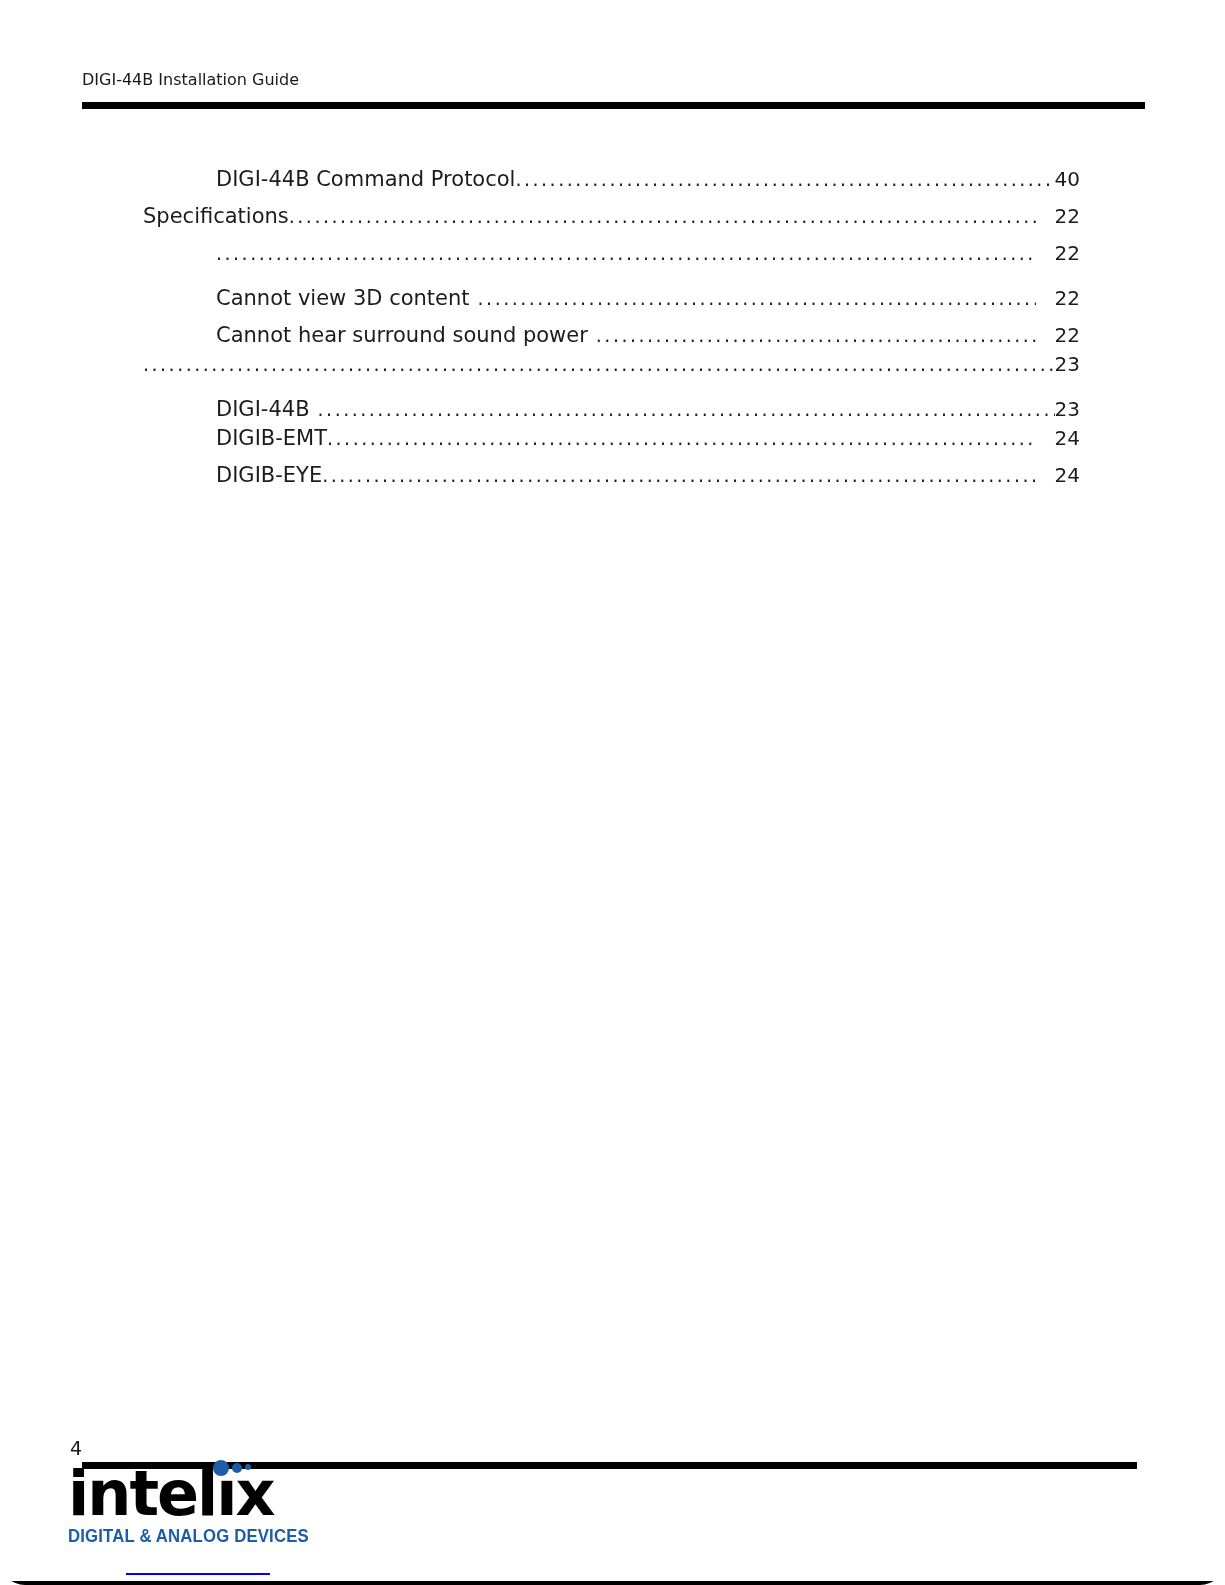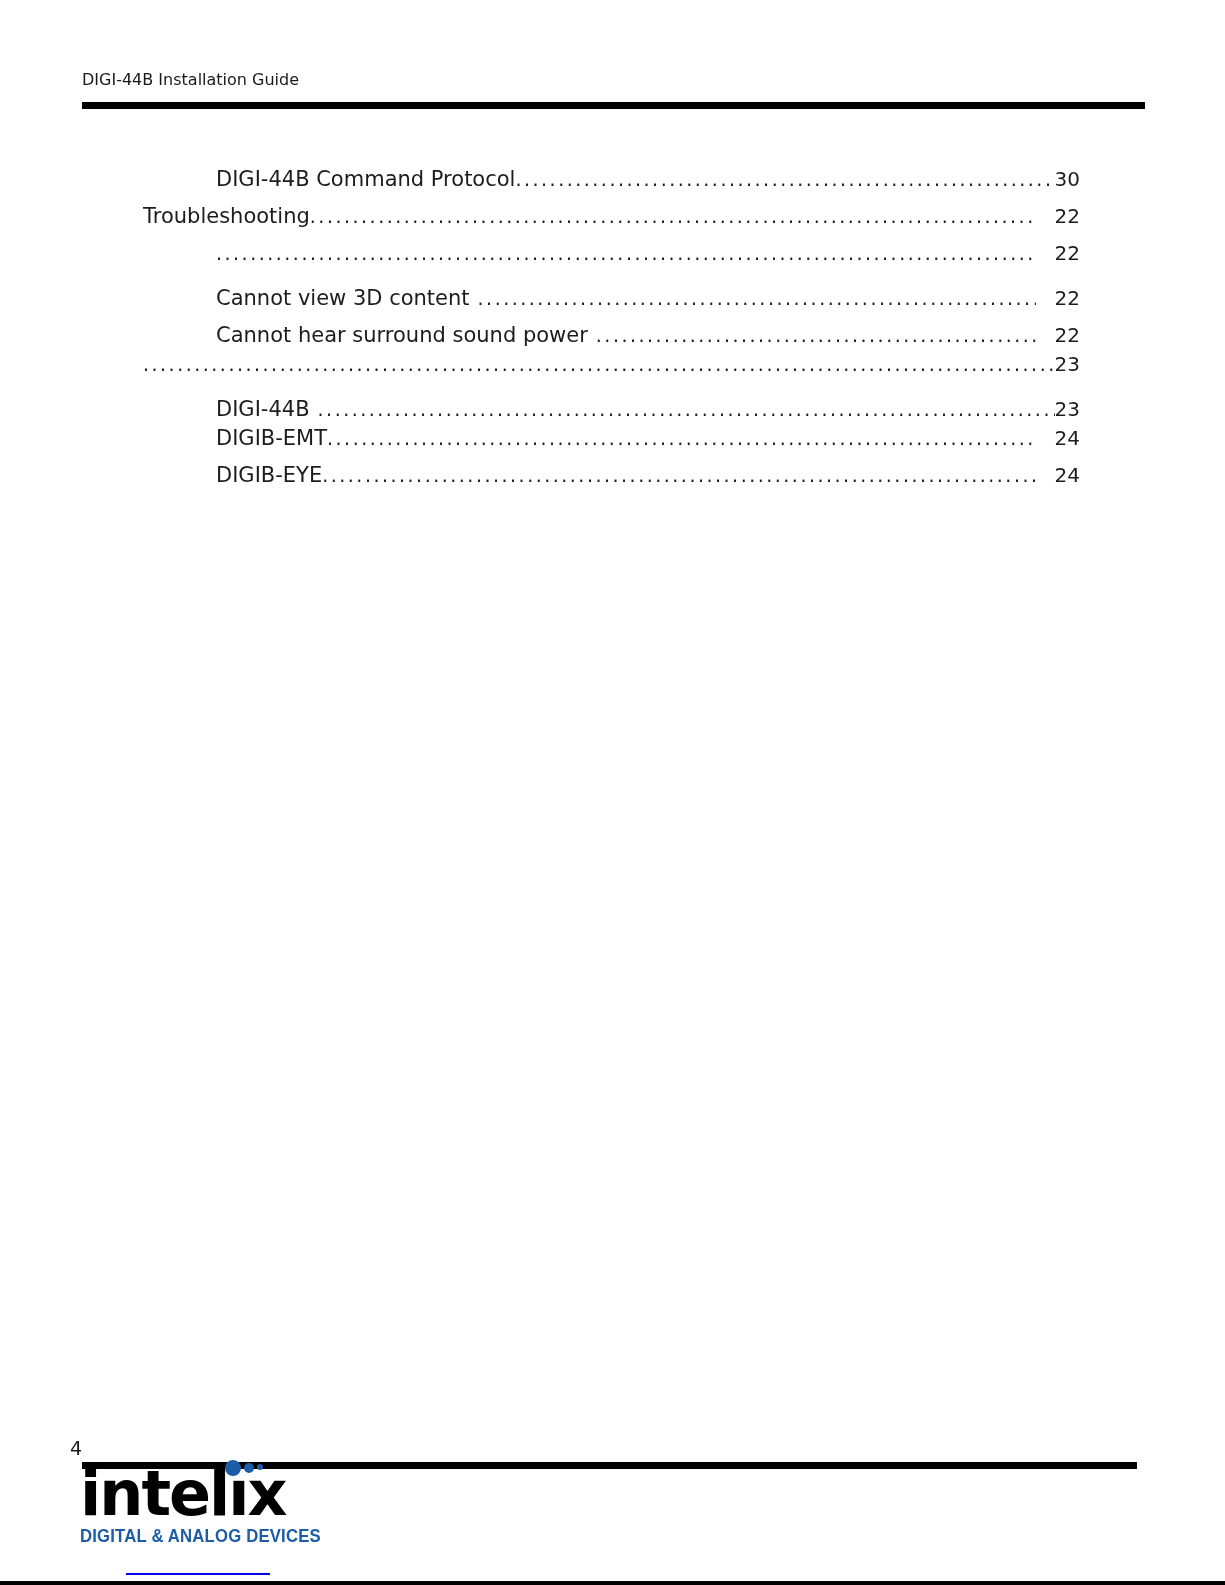--- a/index.html
+++ b/index.html
@@ -5,20 +5,21 @@
   * { margin: 0; padding: 0; box-sizing: border-box; }
   html, body { background: #ffffff; }
   body { font-family: "DejaVu Sans", "Liberation Sans", sans-serif; }
 
   .page {
     position: relative;
     width: 1225px;
     height: 1585px;
     background: #ffffff;
     overflow: hidden;
+    border-radius: 25px;
   }
 
   
   .header-title {
     position: absolute;
     left: 82px;
     top: 70px;
     font-size: 16px;
     color: #1a1a1a;
     letter-spacing: 0px;
@@ -85,21 +86,21 @@
     position: absolute;
     left: 82px;
     top: 1462px;
     width: 1055px;
     height: 7px;
     background: #000000;
   }
 
   .logo {
     position: absolute;
-    left: 80px;
+    left: 68px;
     top: 1466px;
     width: 260px;
   }
   .logo-wordmark {
     font-family: "DejaVu Sans", sans-serif;
     font-weight: 800;
     font-size: 62px;
     line-height: 56px;
     letter-spacing: -2px;
     color: #000000;
@@ -153,25 +154,25 @@
 <div class="page">
 
   <div class="header-title">DIGI-44B Installation Guide</div>
   <div class="header-rule"></div>
 
   <div class="toc">
 
     <div class="toc-row lvl2">
       <span class="toc-label">DIGI-44B Command Protocol</span>
       <span class="toc-leader"></span>
-      <span class="toc-page">30</span>
+      <span class="toc-page">40</span>
     </div>
 
     <div class="toc-row lvl1 gp">
-      <span class="toc-label">Troubleshooting</span>
+      <span class="toc-label">Specifications</span>
       <span class="toc-leader"></span>
       <span class="toc-page">22</span>
     </div>
 
     <div class="toc-row lvl2 gp">
       <span class="toc-leader"></span>
       <span class="toc-page">22</span>
     </div>
 
     <div class="toc-row lvl2 gd gp">

